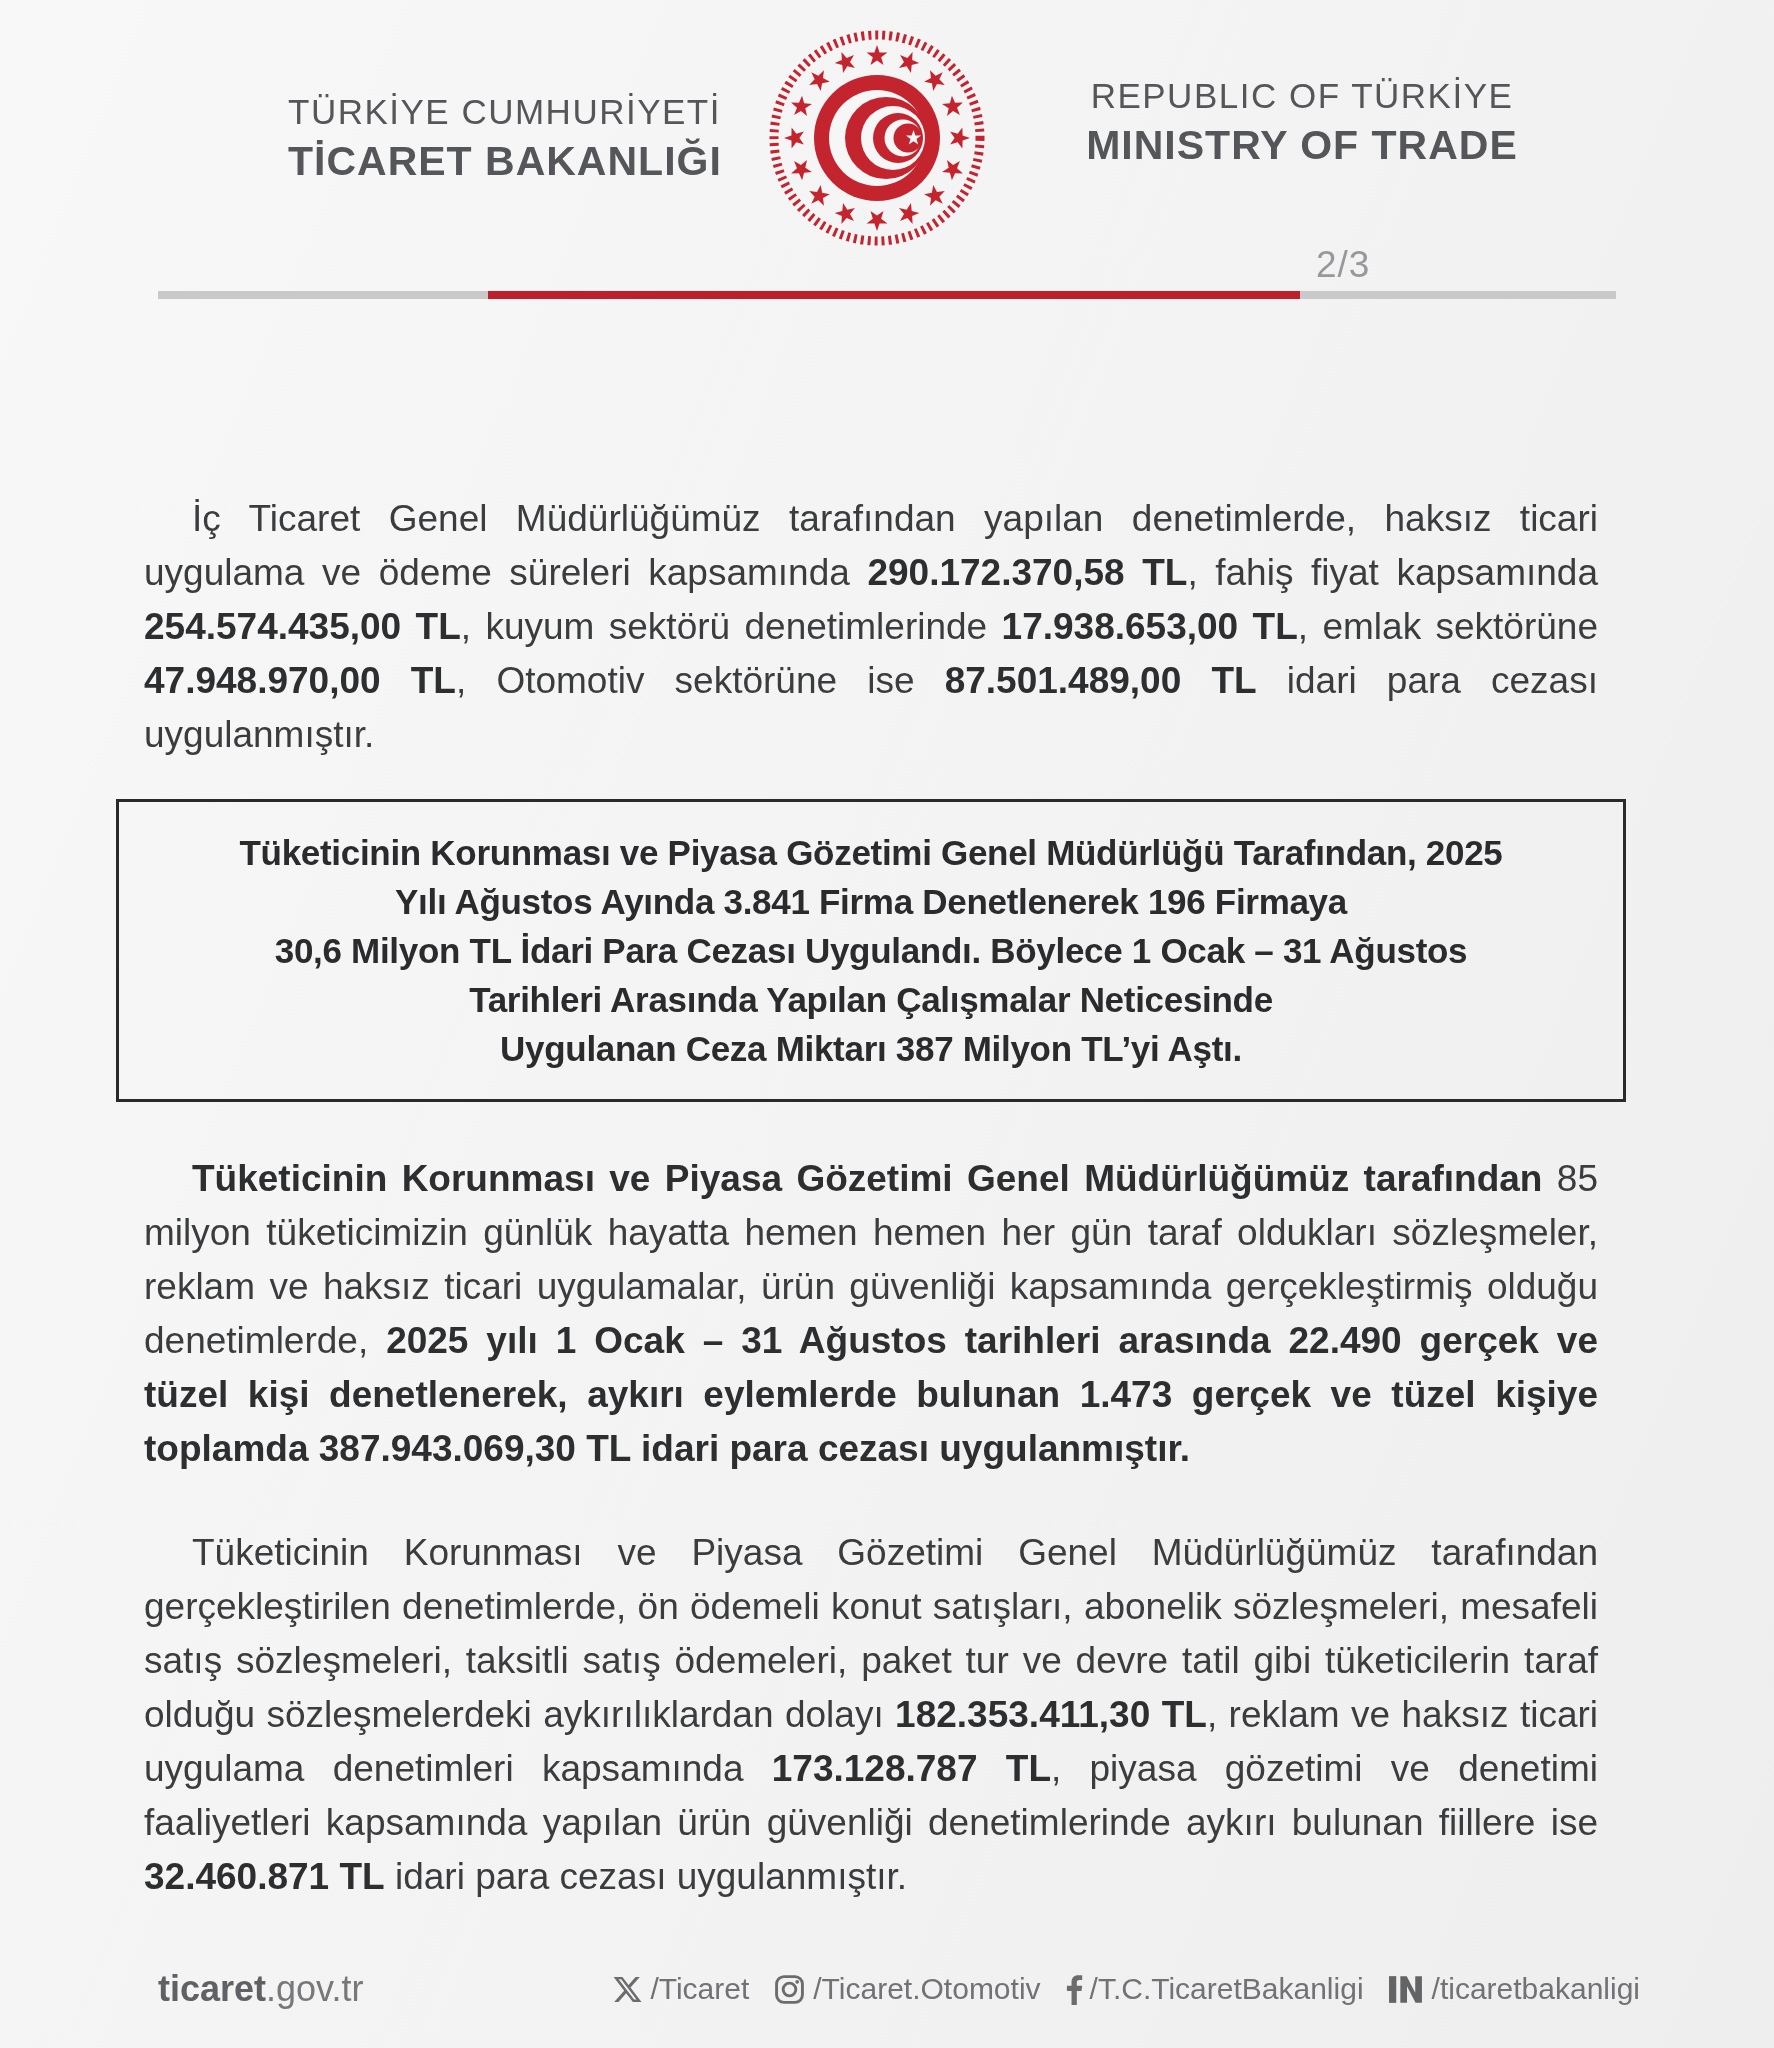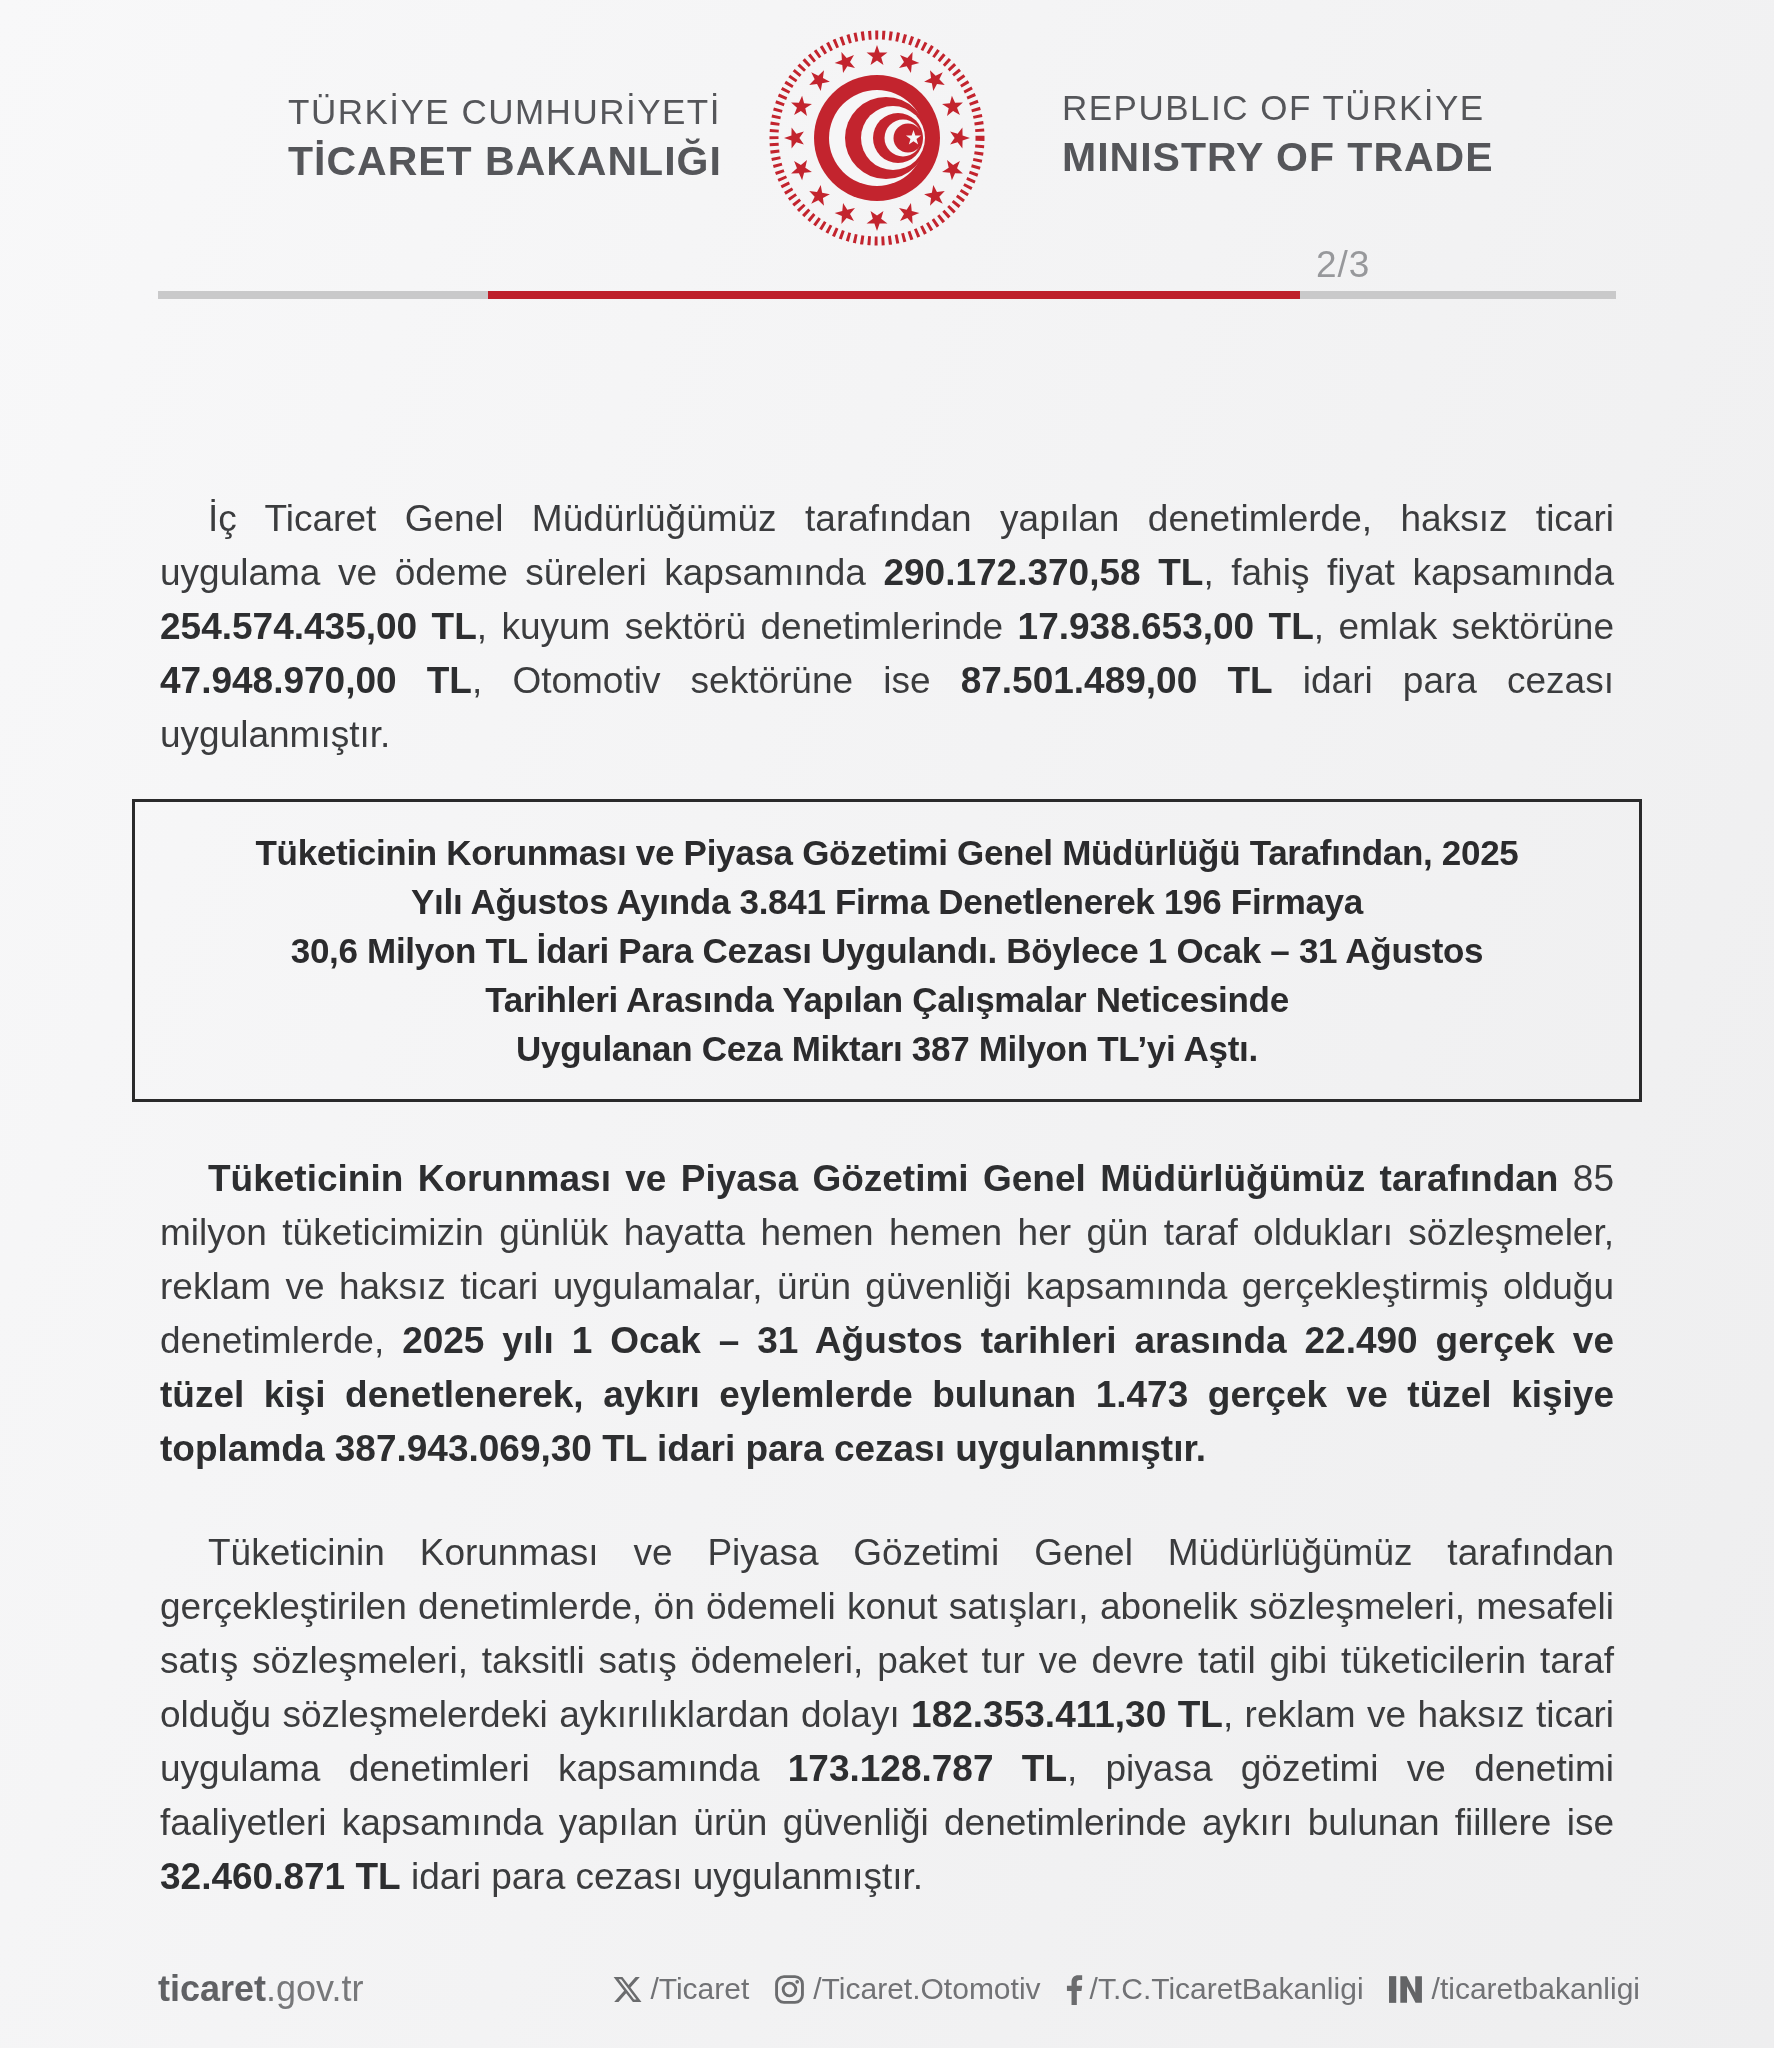--- a/index.html
+++ b/index.html
@@ -7,30 +7,30 @@
     position:relative;
     width:1774px;height:2048px;
     margin:0 auto;
     background:linear-gradient(112deg,#f8f8f9 0%,#f4f4f5 40%,#eeeeef 100%);
     font-family:"Liberation Sans","DejaVu Sans",sans-serif;
     color:#3b3c3e;
     overflow:hidden;
   }
   
   .hdr-left{position:absolute;left:288px;top:92px;width:420px;color:#55565a;}
-  .hdr-right{position:absolute;left:1062px;top:88px;width:480px;text-align:left;color:#55565a;}
+  .hdr-right{position:absolute;left:1062px;top:76px;width:480px;text-align:center;color:#55565a;}
   .hdr-l1{font-size:35px;font-weight:400;letter-spacing:1.5px;white-space:nowrap;}
   .hdr-l2{font-size:41px;font-weight:700;letter-spacing:1px;margin-top:6px;white-space:nowrap;}
   .logo{position:absolute;left:767px;top:28px;width:220px;height:220px;}
   .page-num{position:absolute;top:244px;left:1316px;width:300px;text-align:left;
             font-size:37px;font-weight:400;color:#97989b;letter-spacing:1px;}
   .rule{position:absolute;top:291px;left:158px;width:1458px;height:8px;background:#c9c9ca;}
   .rule-red{position:absolute;top:0;left:330px;width:812px;height:8px;background:#be202b;}
   
-  .content{position:absolute;left:132px;top:455px;width:1510px;}
+  .content{position:absolute;left:116px;top:455px;width:1510px;}
   .para{
     padding:0 28px;
     font-size:37px;line-height:54px;
     text-align:justify;text-indent:48px;
     color:#3b3c3e;font-weight:400;
   }
   .para strong{font-weight:700;color:#2d2e30;}
   .headline-box{
     margin-top:20px;
     border:3px solid #2a2a2b;

